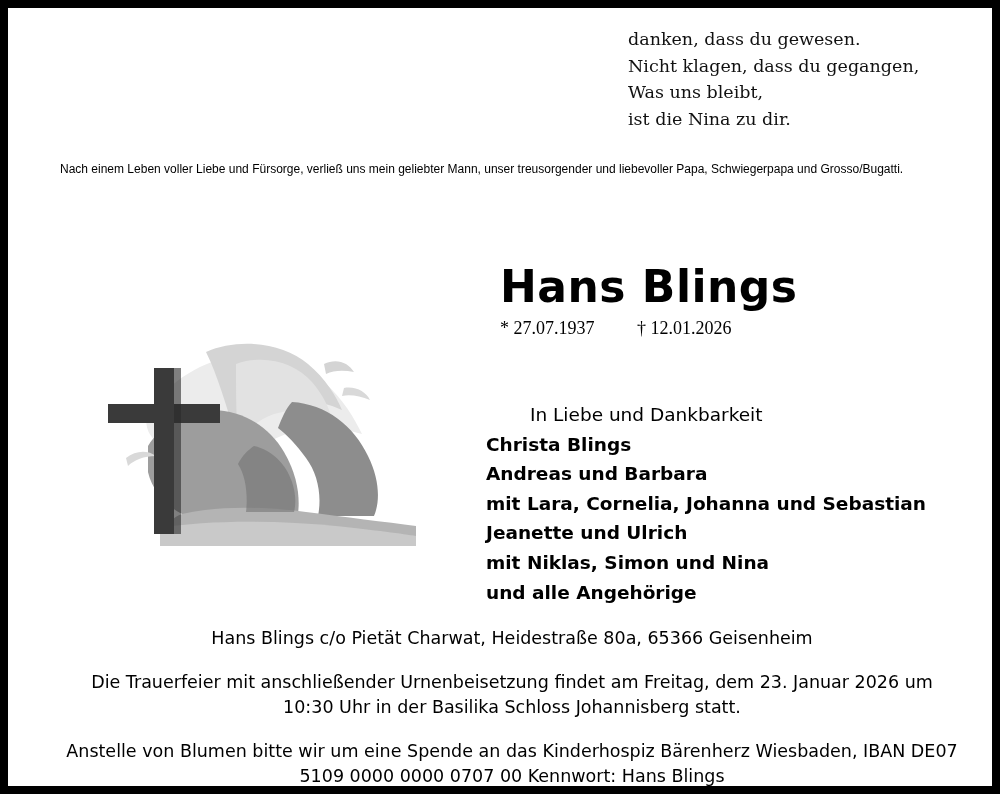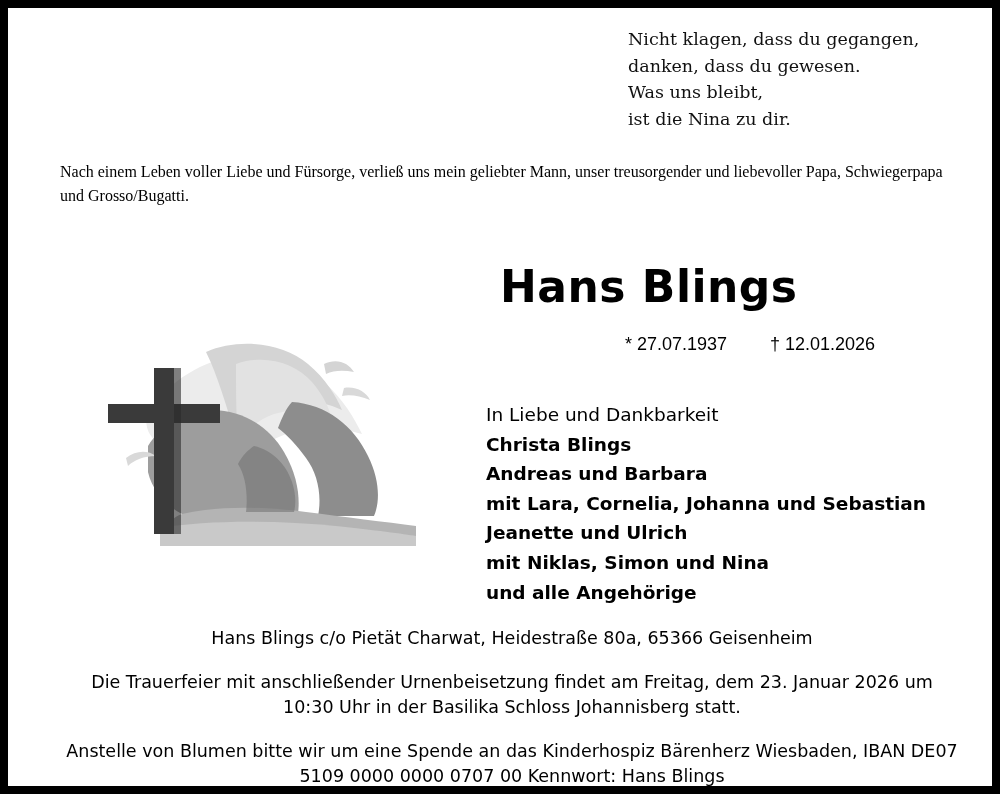--- a/index.html
+++ b/index.html
@@ -41,22 +41,22 @@
     color: #111111;
   }
   .poem div { white-space: pre; }
 
   
   .intro {
     position: absolute;
     top: 152px;
     left: 52px;
     right: 48px;
-    font-family: Liberation Serif, serif;
-    font-size: 16px;
+    font-family: Liberation Sans, sans-serif;
+    font-size: 12px;
     line-height: 1.5;
     color: #000000;
   }
 
   
   .name-block {
     position: absolute;
     top: 256px;
     left: 492px;
     width: 500px;
@@ -64,39 +64,38 @@
   }
   .name {
     font-family: "DejaVu Sans", sans-serif;
     font-size: 44px;
     font-weight: bold;
     letter-spacing: 0.5px;
     line-height: 1.05;
     color: #000000;
   }
   .dates {
-    margin-top: 24px;
-    font-family: Liberation Sans, sans-serif;
+    margin-top: 8px;
+    font-family: Liberation Serif, serif;
     font-size: 18px;
     color: #000000;
-    text-align: center;
   }
   .dates .birth { margin-right: 38px; }
 
   
   .family {
     position: absolute;
     top: 392px;
     left: 478px;
     font-family: "DejaVu Sans", sans-serif;
     font-size: 18.5px;
     line-height: 1.6;
     color: #000000;
   }
-  .family .lead { font-weight: normal; }
+  .family .lead { font-weight: normal; margin-left: 44px; }
   .family .bold { font-weight: bold; }
 
   
   .footer {
     position: absolute;
     left: 58px;
     right: 34px;
     top: 618px;
     font-family: "DejaVu Sans", sans-serif;
     font-size: 17.5px;
@@ -116,22 +115,22 @@
   }
   .illustration svg { display: block; }
 </style>
 </head>
 <body>
 
 <div class="obituary">
   <div class="inner">
 
     <div class="poem">
+      <div>danken, dass du gewesen.</div>
       <div>Nicht klagen, dass du gegangen,</div>
-      <div>danken, dass du gewesen.</div>
       <div>Was uns bleibt,</div>
       <div>ist die Nina zu dir.</div>
     </div>
 
     <div class="intro">Nach einem Leben voller Liebe und Fürsorge, verließ uns mein geliebter Mann, unser treusorgender und liebevoller Papa, Schwiegerpapa und Grosso/Bugatti.</div>
 
     <div class="illustration">
       <svg width="330" height="262" viewBox="0 0 330 262" xmlns="http://www.w3.org/2000/svg">
 
         <path d="M60 118 C72 92, 104 66, 140 58 C178 49, 214 60, 238 82 C258 100, 268 118, 276 134 C250 126, 222 126, 200 134 C176 143, 158 158, 146 172 C124 160, 96 146, 74 142 C66 140, 60 132, 60 118 Z" fill="#ececec"></path>

